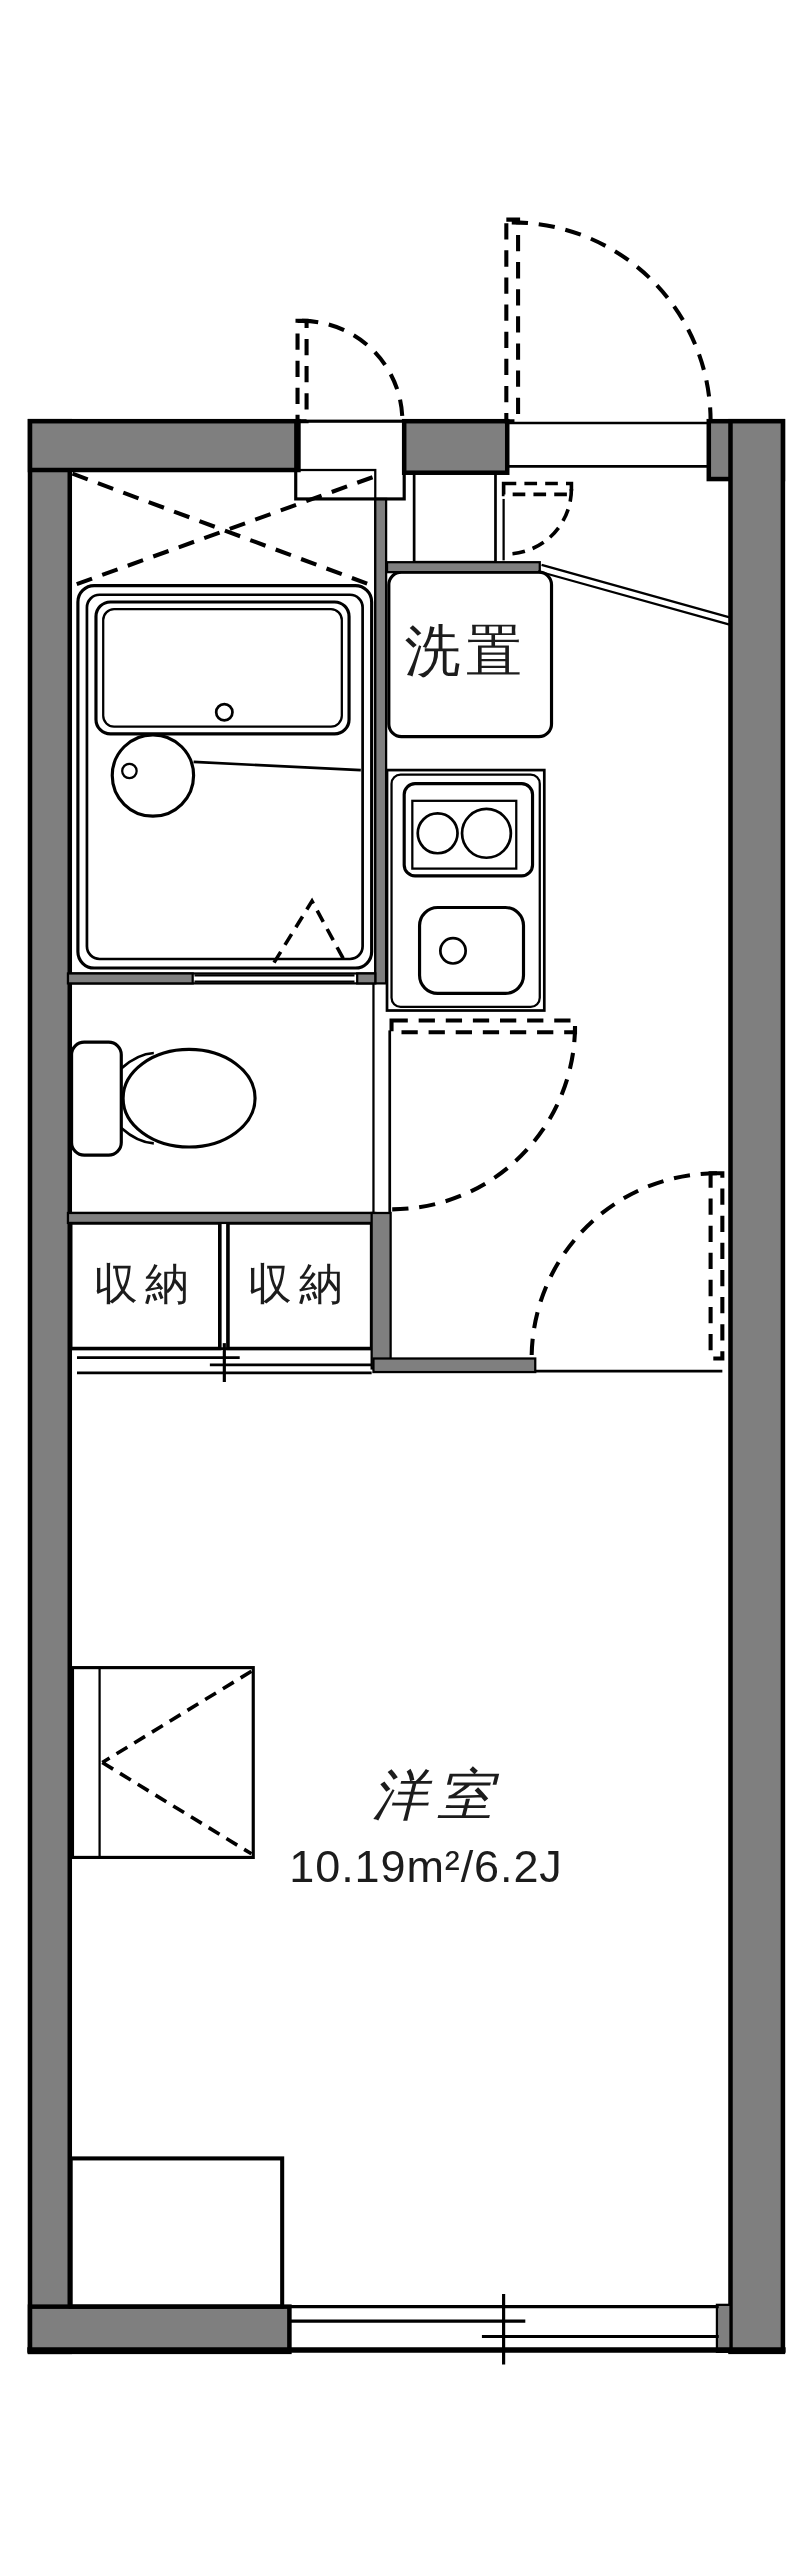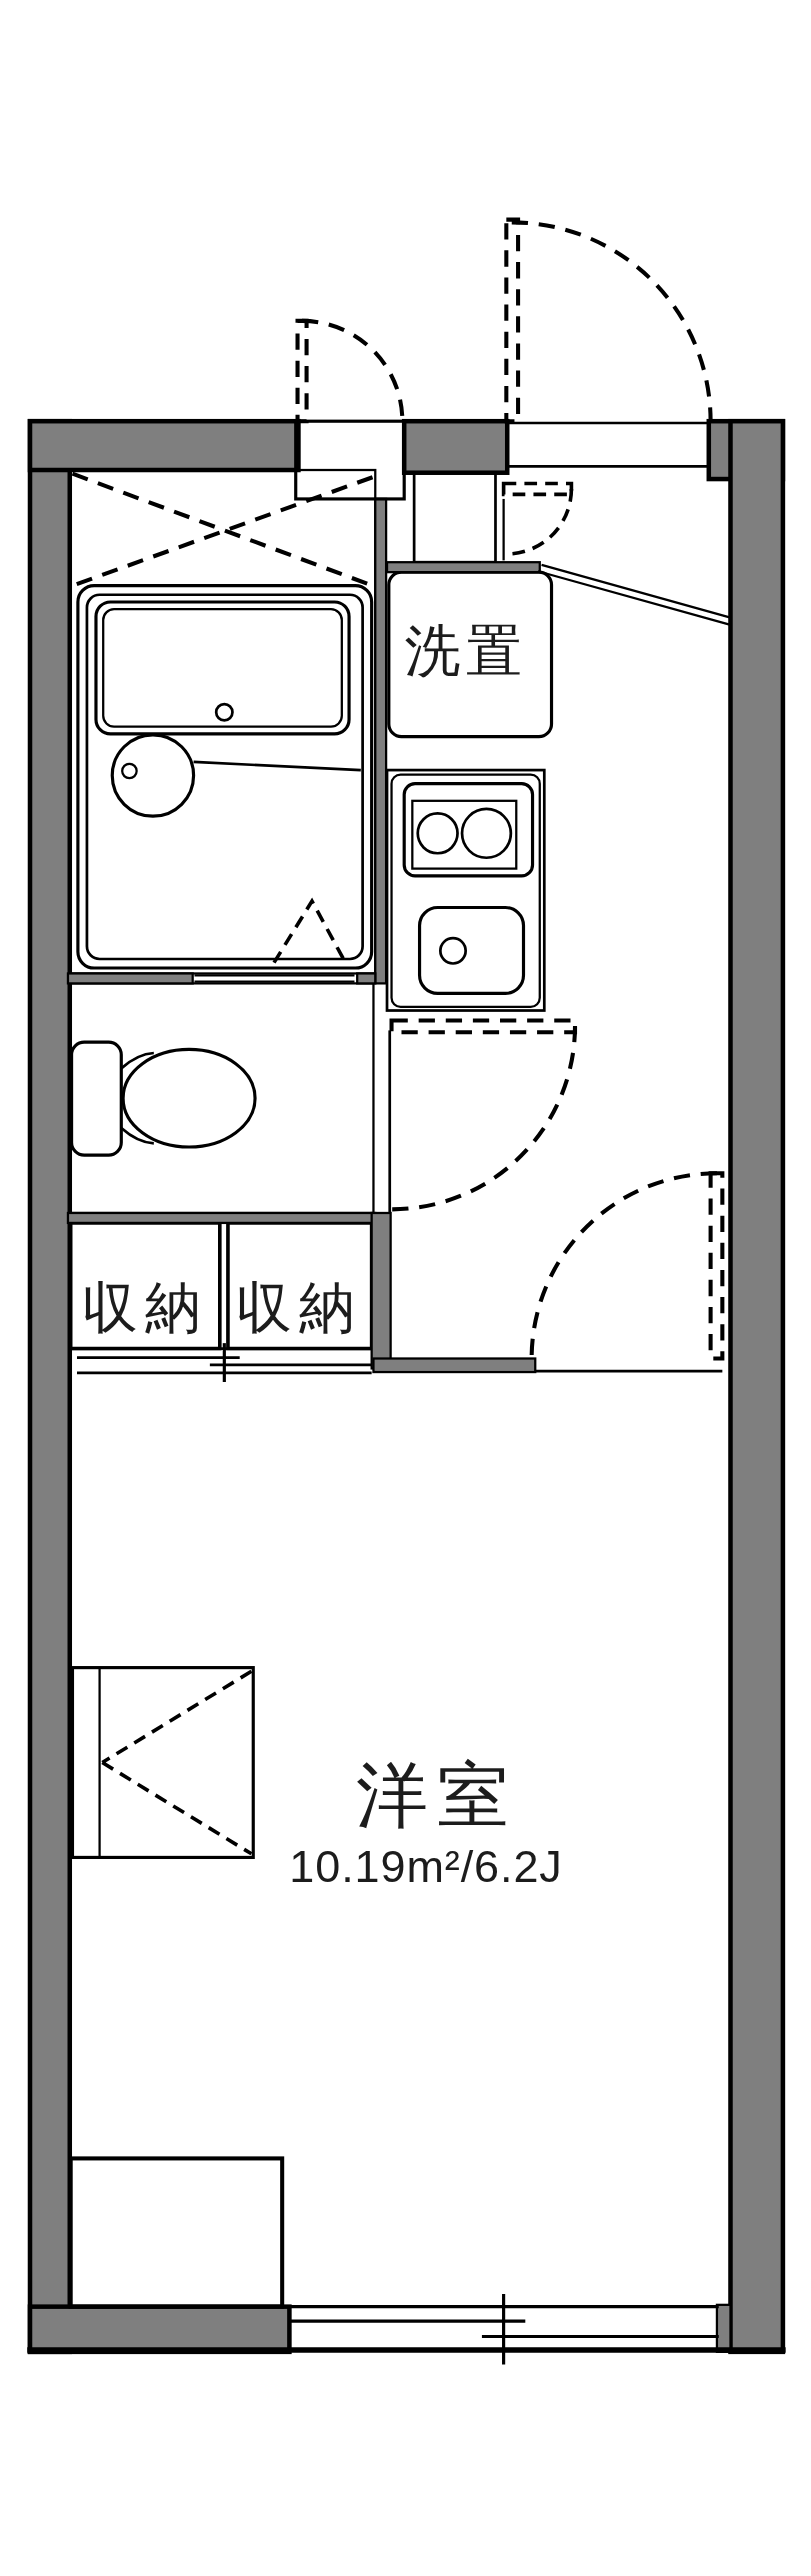--- a/index.html
+++ b/index.html
@@ -18,22 +18,22 @@
   .cream{fill:var(--c-storage);}
   .white{fill:#ffffff;}
   .ln{stroke:var(--c-line);fill:none;}
   .dash{stroke:var(--c-line);fill:none;stroke-width:4.5;stroke-dasharray:18 12;}
   .dash-fine{stroke:var(--c-line);fill:none;stroke-width:4;stroke-dasharray:14 9;}
   .label{
     position:absolute;transform:translate(-50%,-50%);color:var(--c-text);
     white-space:nowrap;line-height:1;z-index:5;
   }
   .lbl-laundry{font-size:56px;letter-spacing:5.4px;}
-  .lbl-storage{font-size:56px;letter-spacing:7.2px;margin-top:24px;}
-  .lbl-room{font-size:72px;letter-spacing:9px;}
+  .lbl-storage{font-size:44px;letter-spacing:7.2px;}
+  .lbl-room{font-size:56px;letter-spacing:9px;font-style:italic;}
   .lbl-area{font-size:45px;letter-spacing:0.9px;}
 </style>
 </head>
 <body>
 
 <div id="plan">
 
   <svg width="812" height="2576" viewBox="0 0 898 2850">
 
     <g>

